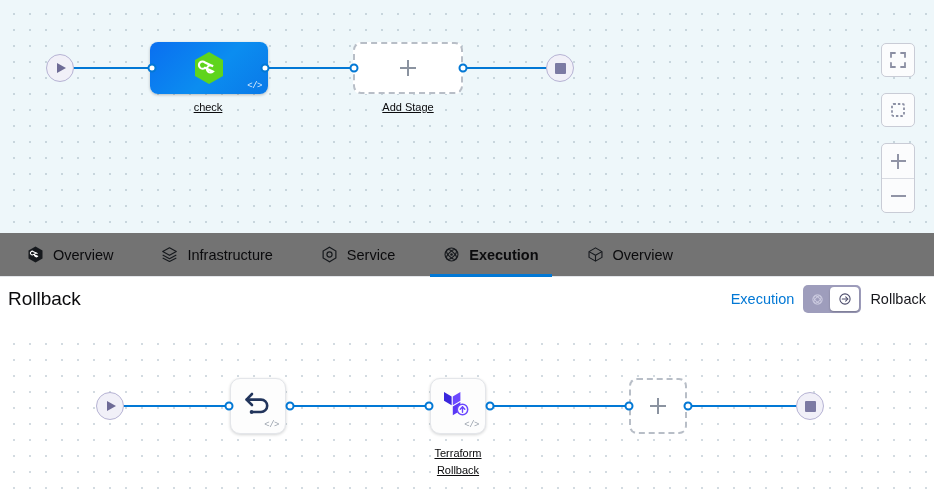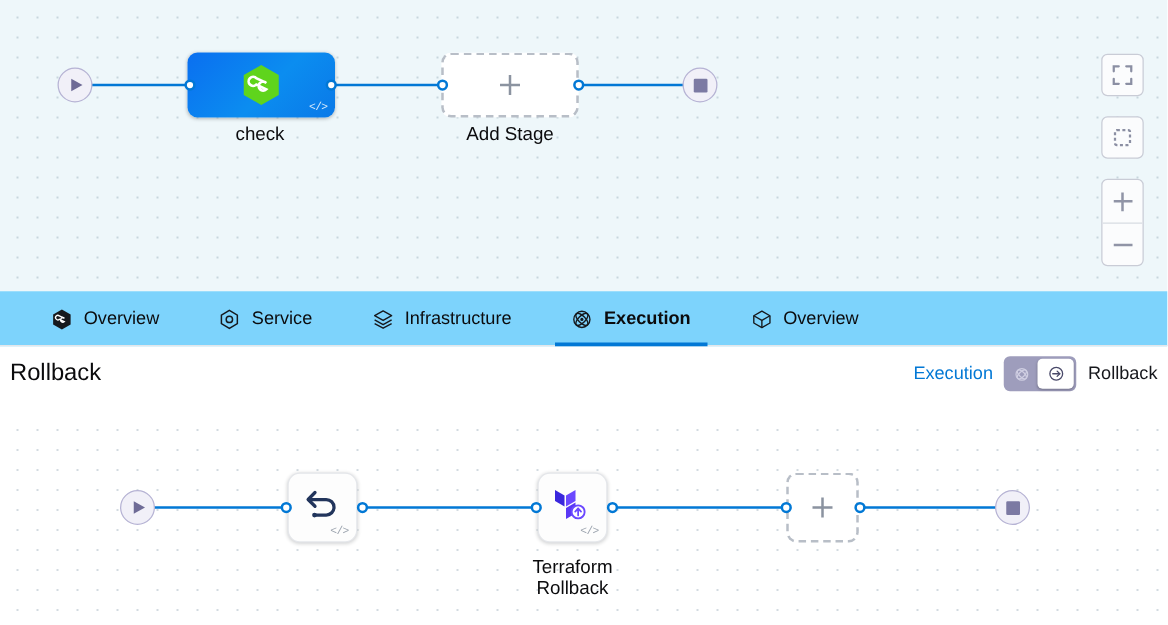--- a/index.html
+++ b/index.html
@@ -42,25 +42,26 @@
     border-left: 9px solid #6e6b96;
     border-top: 5.5px solid transparent;
     border-bottom: 5.5px solid transparent;
     margin-left: 3px;
   }
   .stop-sq { width: 11px; height: 11px; background: #7c7aa3; border-radius: 1px; }
 
   .node-label {
     position: absolute;
     text-align: center;
-    font-size: 15px;
+    font-size: 11px;
     color: #0b0b0d;
     line-height: 17px;
     transform: translateX(-50%);
     white-space: pre-line;
+    text-decoration: underline;
   }
 
   
   .stage-card {
     position: absolute; width: 118px; height: 52px;
     border-radius: 8px;
     background: linear-gradient(135deg, #0a6ff0 0%, #0b8df0 55%, #0a79e8 100%);
     box-shadow: 0 1px 3px rgba(0,0,0,.25);
     z-index: 3;
   }
@@ -120,24 +121,24 @@
   .ctl-group .ctl-btn + .ctl-btn { border-top: 1px solid #d8dbe2; }
   .zoom-plus { position: relative; width: 15px; height: 15px; }
   .zoom-plus::before, .zoom-plus::after { content:""; position:absolute; background:#9094a6; }
   .zoom-plus::before { left:6.5px; top:0; width:2px; height:15px; }
   .zoom-plus::after  { top:6.5px; left:0; height:2px; width:15px; }
   .zoom-minus { width: 15px; height: 2px; background: #9094a6; }
 
   
   .tabbar {
     position: absolute; left: 0; top: 233px; width: 934px; height: 44px;
-    background: #7dd3fc;
+    background: #737373;
     border-bottom: 1px solid #e3e6ea;
-    display: flex; align-items: flex-start;
-    padding-left: 28px;
+    display: flex; align-items: center;
+    padding-left: 14px;
   }
   .tab {
     display: flex; align-items: center; gap: 9px;
     height: 44px; padding: 0 13px;
     font-size: 14.5px; color: #0b0b0d;
     position: relative;
     cursor: pointer;
   }
   .tab + .tab { margin-left: 22px; }
   .tab.active { font-weight: 700; }
@@ -257,38 +258,38 @@
           <polygon points="16,1 30,9 30,25 16,33 2,25 2,9" fill="#16191d"></polygon>
           <path d="M12 11.5 a3.6 3.6 0 1 0 0 5.2 l8 3.8 a3.6 3.6 0 1 1 0 -5.2 z" fill="none" stroke="#ffffff" stroke-width="2.1" stroke-linecap="round"></path>
         </svg>
       </span>
       <span>Overview</span>
     </div>
 
     <div class="tab">
       <span class="ticon">
         <svg width="17" height="17" viewBox="0 0 20 20">
-          <polygon points="10,1.5 17.5,6 17.5,14 10,18.5 2.5,14 2.5,6" fill="none" stroke="#16191d" stroke-width="1.4"></polygon>
-          <circle cx="10" cy="10" r="3" fill="none" stroke="#16191d" stroke-width="1.4"></circle>
-        </svg>
-      </span>
-      <span>Service</span>
-    </div>
-
-    <div class="tab">
-      <span class="ticon">
-        <svg width="17" height="17" viewBox="0 0 20 20">
           <g fill="none" stroke="#16191d" stroke-width="1.3" stroke-linejoin="round">
             <polygon points="10,2 18,6.5 10,11 2,6.5"></polygon>
             <polyline points="2,10.5 10,15 18,10.5"></polyline>
             <polyline points="2,14 10,18.3 18,14"></polyline>
           </g>
         </svg>
       </span>
       <span>Infrastructure</span>
+    </div>
+
+    <div class="tab">
+      <span class="ticon">
+        <svg width="17" height="17" viewBox="0 0 20 20">
+          <polygon points="10,1.5 17.5,6 17.5,14 10,18.5 2.5,14 2.5,6" fill="none" stroke="#16191d" stroke-width="1.4"></polygon>
+          <circle cx="10" cy="10" r="3" fill="none" stroke="#16191d" stroke-width="1.4"></circle>
+        </svg>
+      </span>
+      <span>Service</span>
     </div>
 
     <div class="tab active">
       <span class="ticon">
         <svg width="17" height="17" viewBox="0 0 20 20">
           <g fill="none" stroke="#16191d" stroke-width="1.3">
             <circle cx="10" cy="10" r="7.6"></circle>
             <ellipse cx="10" cy="10" rx="7.3" ry="3.3" transform="rotate(45 10 10)"></ellipse>
             <ellipse cx="10" cy="10" rx="7.3" ry="3.3" transform="rotate(-45 10 10)"></ellipse>
             <circle cx="10" cy="10" r="1.5" fill="#16191d" stroke="none"></circle>

